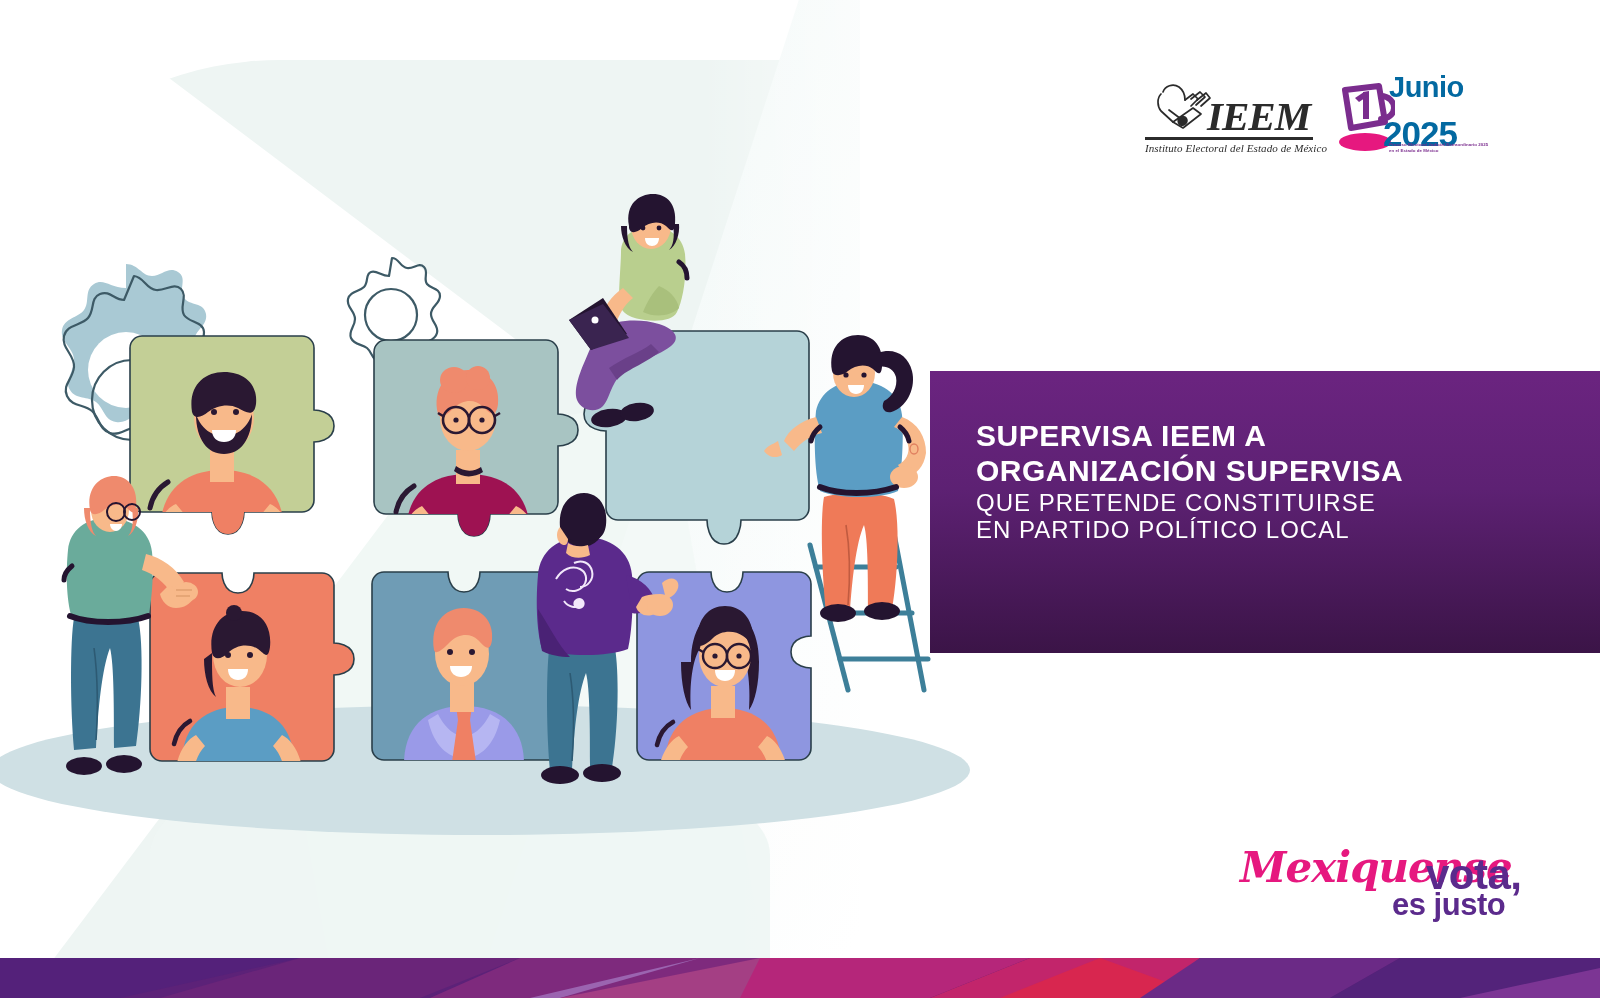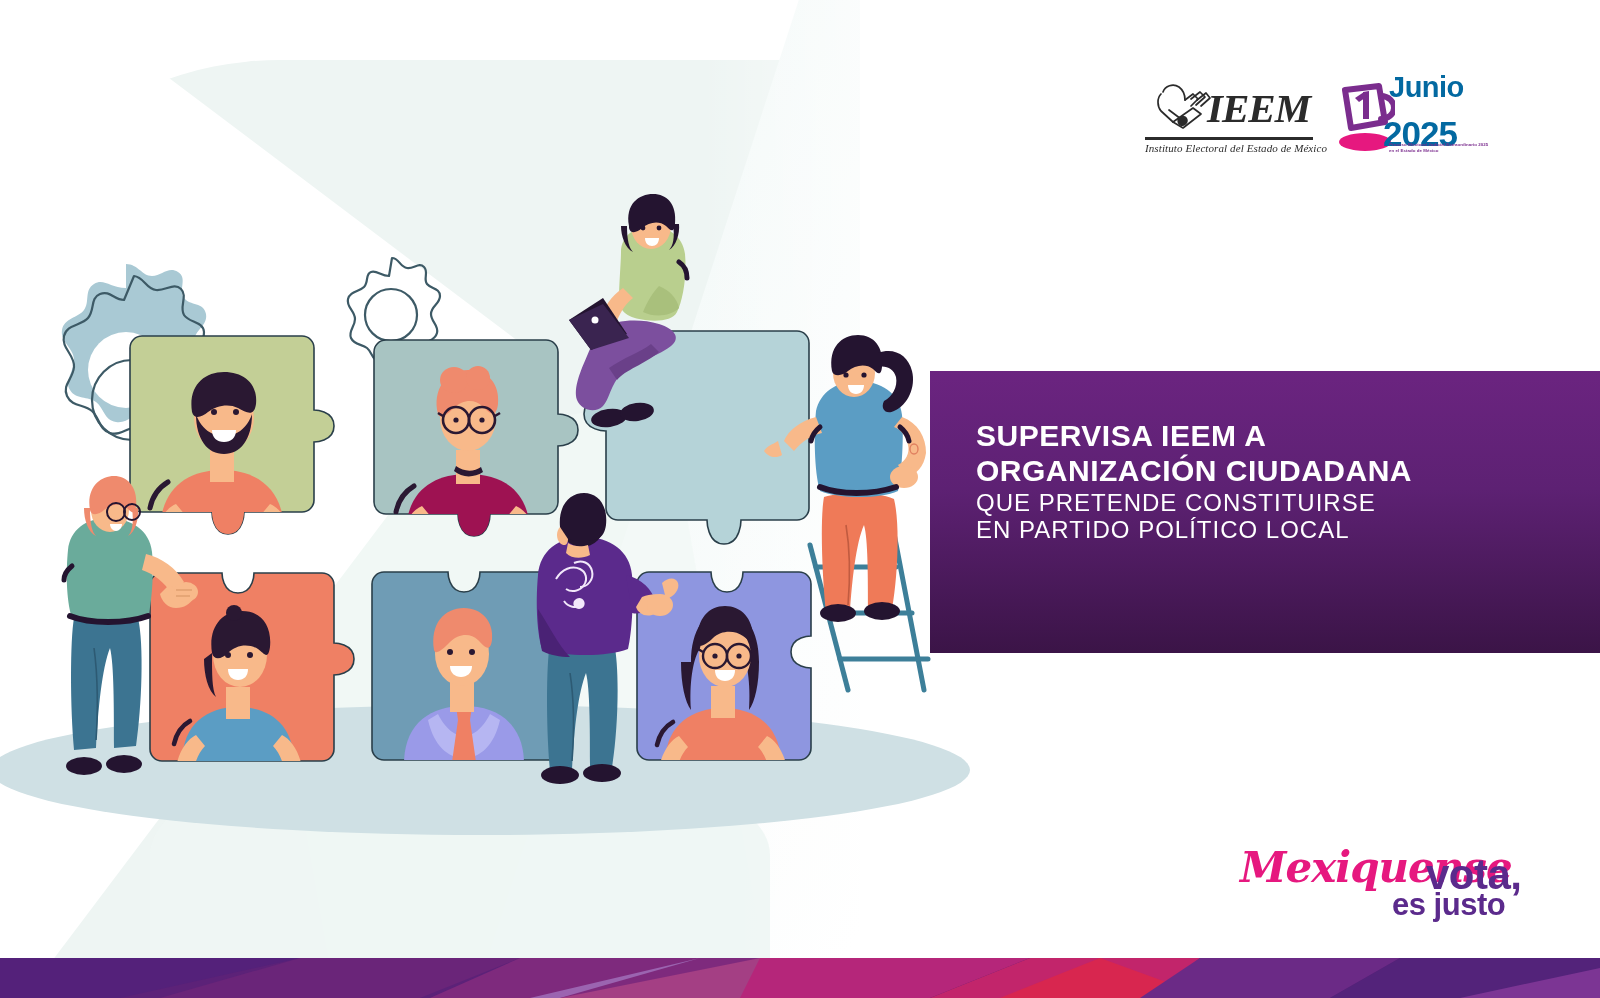--- a/index.html
+++ b/index.html
@@ -397,21 +397,21 @@
       <ellipse cx="52" cy="20" rx="22" ry="22" fill="#241430"></ellipse>
       <path fill="#241430" d="M30 22c-2-22 10-34 24-34s24 12 22 32c-2 14-10 16-22 16s-23-2-24-14z"></path>
       <path fill="#f8b98a" d="M30 22c-4 4-4 12 0 16 4 4 8 2 8-4z"></path>
       <path fill="#f8b98a" d="M38 38c6 4 14 4 20 2l2 10c-8 4-18 4-24-2z"></path>
     </svg>
   </div>
 
   <div class="headline-panel">
     <div class="headline-inner">
       <div class="hl hl-bold">SUPERVISA IEEM A</div>
-      <div class="hl hl-bold">ORGANIZACIÓN CIUDADANA</div>
+      <div class="hl hl-bold">ORGANIZACIÓN SUPERVISA</div>
       <div class="hl hl-light">QUE PRETENDE CONSTITUIRSE</div>
       <div class="hl hl-light">EN PARTIDO POLÍTICO LOCAL</div>
     </div>
   </div>
 
   <div class="logo-row">
 
     <div class="ieem-logo">
       <div style="position:relative;height:56px;">
         <svg width="72" height="56" viewBox="0 0 72 56" style="position:absolute;left:6px;top:0;">
@@ -419,21 +419,21 @@
             <path d="M12 12c2-6 10-9 16-5 4 3 6 8 6 13"></path>
             <path d="M10 14c-4 4-4 12 0 17l12 11"></path>
             <path d="M34 20l8-6 5 5-7 7"></path>
             <path d="M40 19l9-7 5 5-9 8"></path>
             <path d="M46 20l9-7 4 5-9 8"></path>
             <path d="M22 42l20-14 8 6-18 14z"></path>
             <path d="M18 30l16 12"></path>
           </g>
           <path fill="#2b2b2b" d="M27 38c3-3 7-3 9 0 2 3 0 7-4 8s-7-4-5-8z"></path>
         </svg>
-        <div class="ieem-word" style="position:absolute;left:62px;top:8px;">IEEM</div>
+        <div class="ieem-word" style="position:absolute;left:62px;top:16px;">IEEM</div>
       </div>
       <div class="ieem-rule"></div>
       <div class="ieem-sub">Instituto Electoral del Estado de México</div>
     </div>
 
     <div class="junio-logo">
       <svg width="62" height="88" viewBox="0 0 62 88" style="position:absolute;left:-4px;top:2px;">
         <path fill="none" stroke="#7b2d8e" stroke-width="6" stroke-linejoin="round" d="M12 12l34-4 6 36-34 6z"></path>
         <path fill="none" stroke="#7b2d8e" stroke-width="6" stroke-linecap="round" d="M48 18c8 0 13 6 13 12s-6 11-13 11"></path>
         <path fill="#7b2d8e" d="M30 14l6-1v28h-6z"></path>

